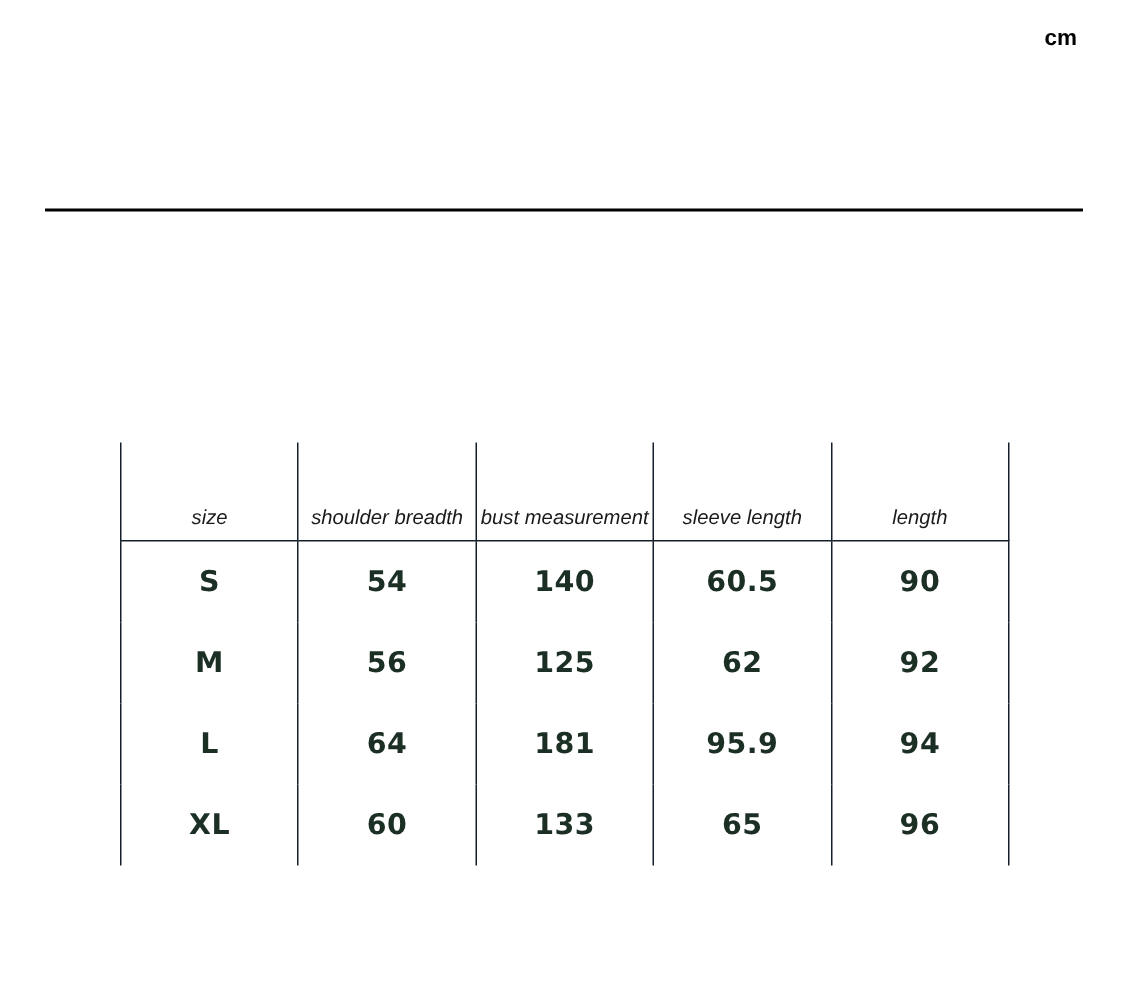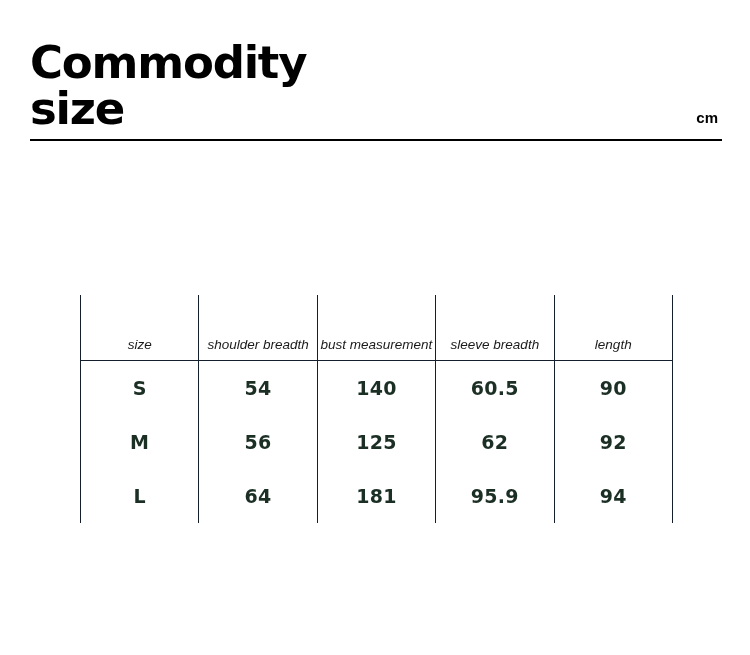--- a/index.html
+++ b/index.html
@@ -99,41 +99,39 @@
     height: 54px;
   }
   
   table#size-table thead tr th { border-top: none; }
   table#size-table tbody tr:last-child td { border-bottom: none; }
 </style>
 </head>
 <body>
 
 <div id="title-block">
-  <h1 id="page-title">Commodity
-size</h1>
   <span id="unit-label">cm</span>
 </div>
 <div id="title-rule"></div>
 
 <div id="size-table-wrap">
   <table id="size-table">
     <colgroup>
       <col>
         <col>
         <col>
         <col>
         <col>
     </colgroup>
     <thead>
       <tr>
         <th>size</th>
         <th>shoulder breadth</th>
         <th>bust measurement</th>
-        <th>sleeve breadth</th>
+        <th>sleeve length</th>
         <th>length</th>
       </tr>
     </thead>
     <tbody>
       <tr>
         <td>S</td>
         <td>54</td>
         <td>140</td>
         <td>60.5</td>
         <td>90</td>
@@ -145,15 +143,22 @@
         <td>62</td>
         <td>92</td>
       </tr>
       <tr>
         <td>L</td>
         <td>64</td>
         <td>181</td>
         <td>95.9</td>
         <td>94</td>
       </tr>
+      <tr>
+        <td>XL</td>
+        <td>60</td>
+        <td>133</td>
+        <td>65</td>
+        <td>96</td>
+      </tr>
     </tbody>
   </table>
 </div>
 
 </body></html>

